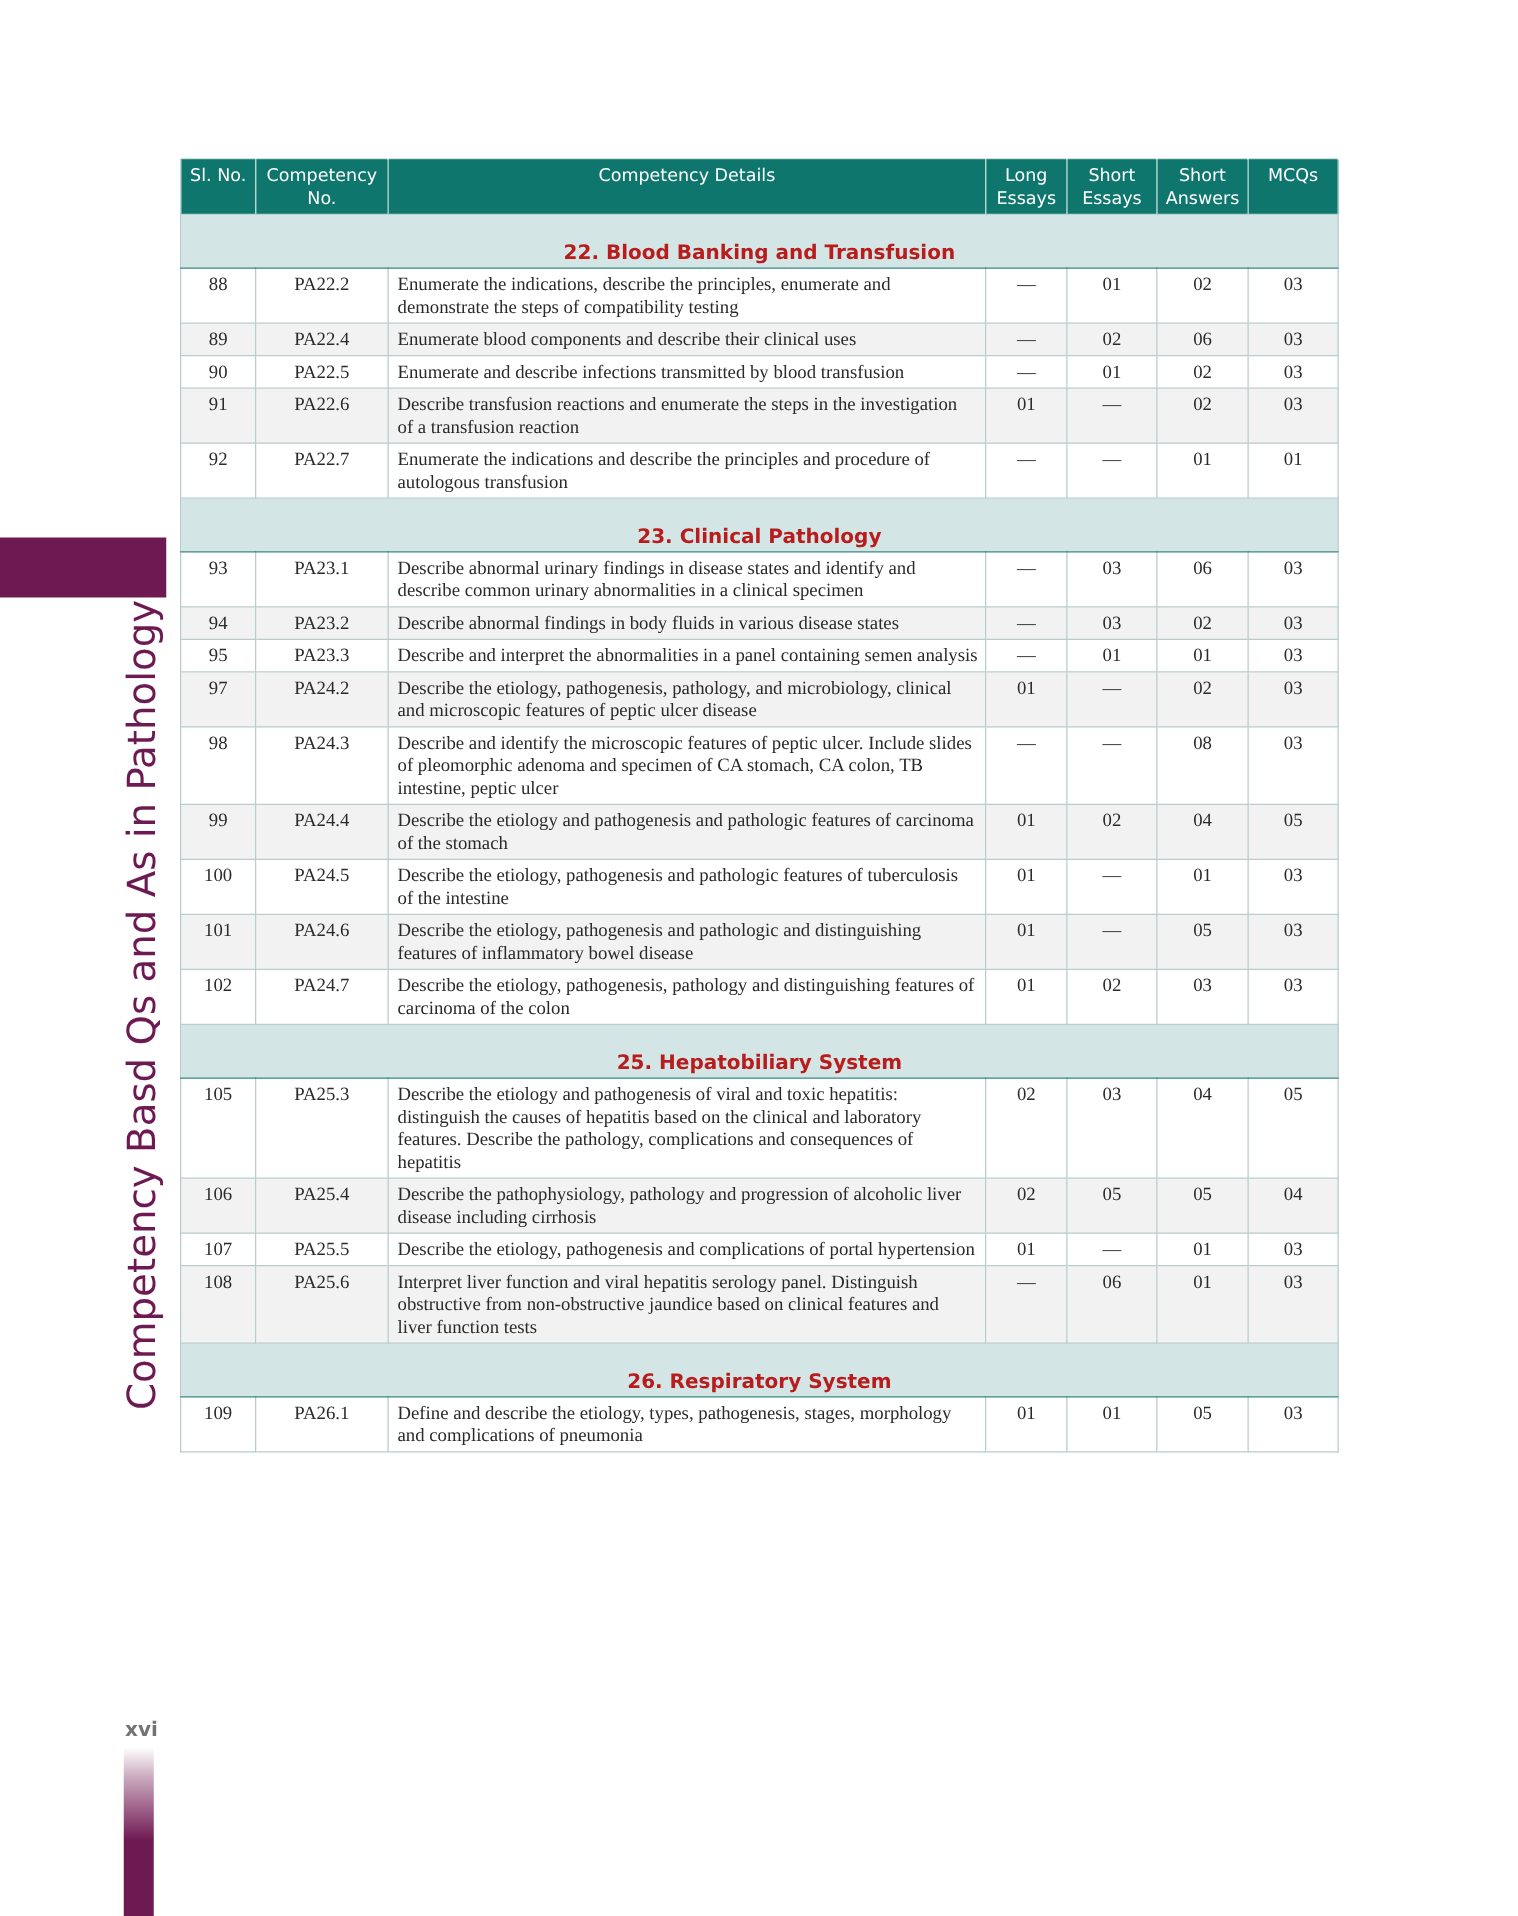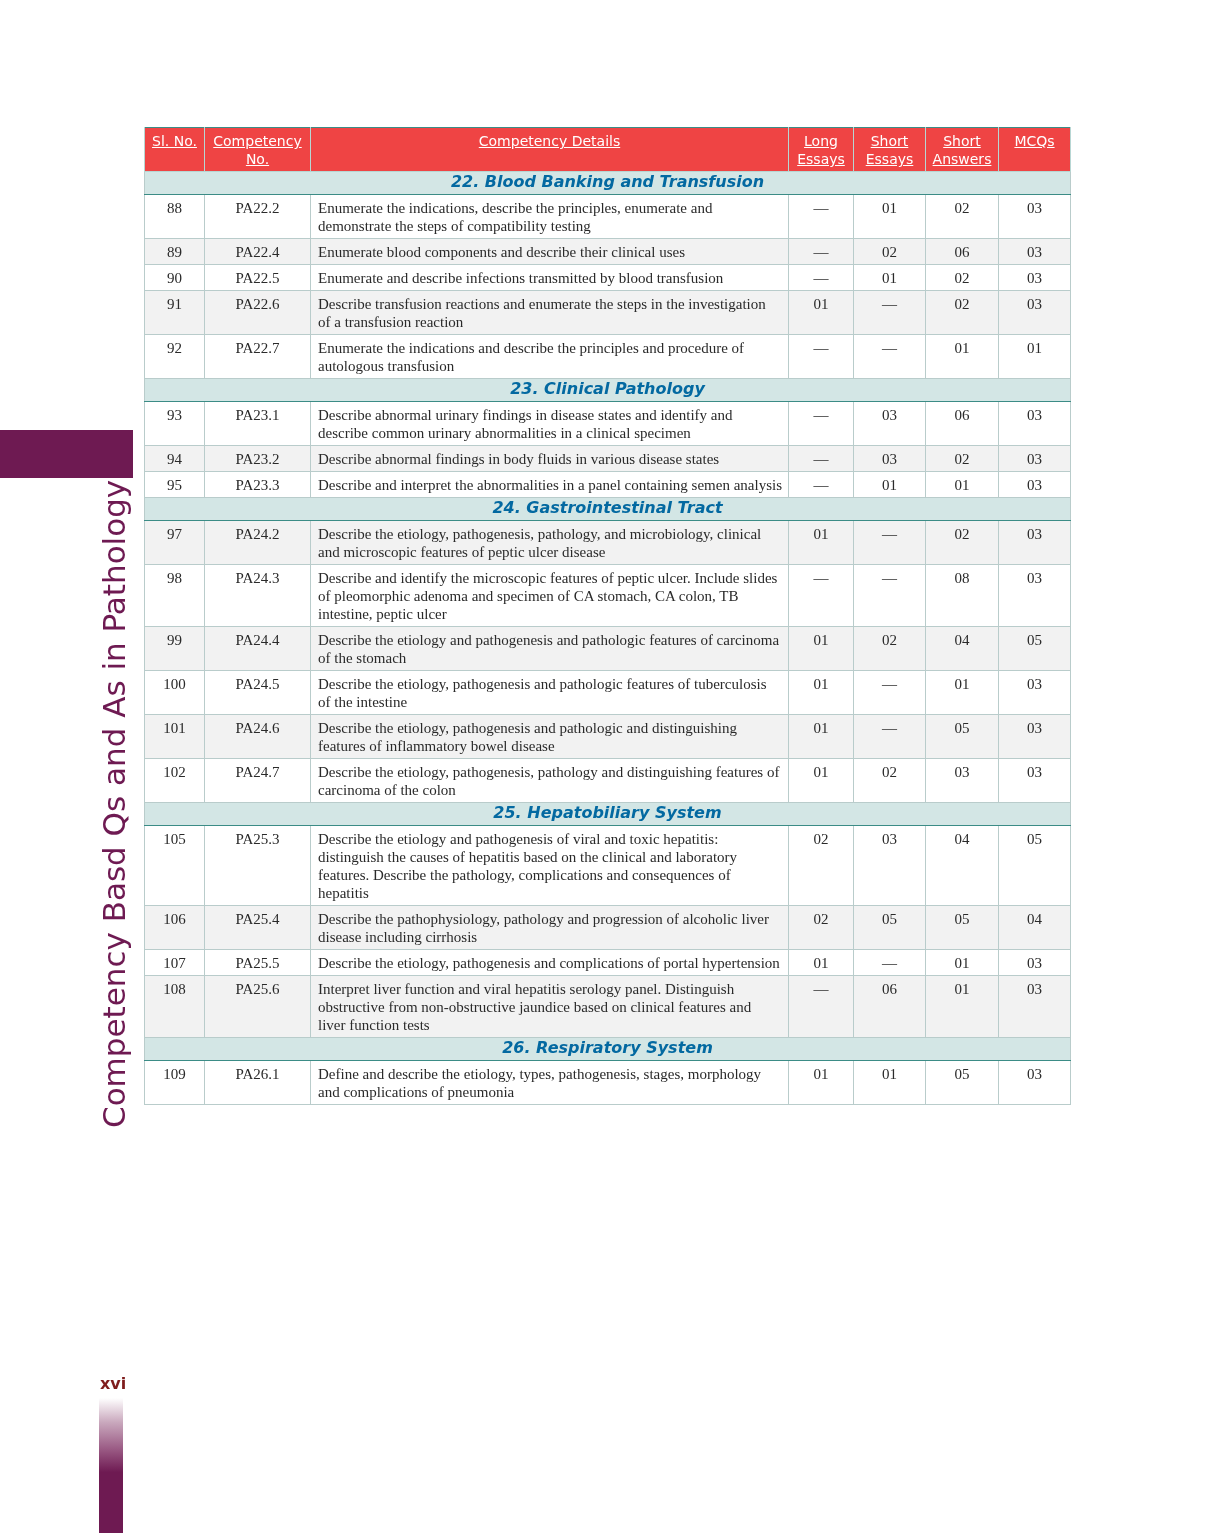--- a/index.html
+++ b/index.html
@@ -17,57 +17,56 @@
       position: absolute; left: 99px; top: 1128px;
       transform-origin: 0 0; transform: rotate(-90deg);
       white-space: nowrap;
       font-family: "DejaVu Sans", sans-serif;
       font-size: 31px; color: #6e1a52; letter-spacing: 0px;
       line-height: 30px;
     }
     .page-num {
       position: absolute; left: 100px; top: 1374px;
       font-family: "DejaVu Sans", sans-serif; font-weight: bold;
-      font-size: 16px; color: #7f1d1d;
+      font-size: 16px; color: #737373;
     }
     .grad-bar {
       position: absolute; left: 99px; top: 1398px; width: 24px; height: 135px;
       background: linear-gradient(to bottom, #ffffff 0%, #c9a8bd 18%, #9a5a84 38%, #6e1a52 55%, #6e1a52 100%);
     }
     table {
       position: absolute; left: 144px; top: 127px; width: 926px;
       border-collapse: collapse; table-layout: fixed;
       border: 1.5px solid #3b8c86;
     }
     col.c1 { width: 60px; } col.c2 { width: 106px; } col.c3 { width: 478px; }
     col.c4 { width: 65px; } col.c5 { width: 72px; } col.c6 { width: 73px; } col.c7 { width: 72px; }
     thead th {
-      background: #ef4444; color: #ffffff;
+      background: #0f766e; color: #ffffff;
       font-family: "DejaVu Sans", sans-serif; font-weight: normal;
       font-size: 14px; line-height: 18px;
       padding: 4px 2px 3px; vertical-align: top; text-align: center;
       border: 1px solid #b7d6d3;
       border-top: none;
-      text-decoration: underline;
     }
     tbody td {
       font-size: 15px; line-height: 18px;
       border: 1px solid #b9cccb;
       padding: 4px 6px 3px; vertical-align: top;
       text-align: center;
     }
     tbody td.details { text-align: left; padding-left: 7px; }
     tr.grey td { background: #f2f2f2; }
     tr.white td { background: #ffffff; }
     tr.section td {
-      background: #d3e6e5; color: #0369a1;
+      background: #d3e6e5; color: #b91c1c;
       font-family: "DejaVu Sans", sans-serif; font-weight: bold;
-      font-size: 16px; text-align: center; padding: 0 0 3px;
+      font-size: 16px; text-align: center; padding: 20px 0 3px;
       line-height: 19px;
-      border-top: 1.5px solid #3b8c86; border-bottom: 1.5px solid #3b8c86; font-style: italic;
+      border-top: 1.5px solid #3b8c86; border-bottom: 1.5px solid #3b8c86;
     }
   </style>
 </head>
 <body>
 
 <div class="side-tab"></div>
 <div class="side-title">Competency Basd Qs and As in Pathology</div>
 <div class="page-num">xvi</div>
 <div class="grad-bar"></div>
 
@@ -164,23 +163,20 @@
       </tr>
       <tr class="white">
         <td>95</td>
         <td>PA23.3</td>
         <td class="details">Describe and interpret the abnormalities in a panel containing semen analysis</td>
         <td>—</td>
         <td>01</td>
         <td>01</td>
         <td>03</td>
       </tr>
-      <tr class="section">
-        <td colspan="7">24.  Gastrointestinal Tract</td>
-      </tr>
       <tr class="grey">
         <td>97</td>
         <td>PA24.2</td>
         <td class="details">Describe the etiology, pathogenesis, pathology, and microbiology, clinical and microscopic features of peptic ulcer disease</td>
         <td>01</td>
         <td>—</td>
         <td>02</td>
         <td>03</td>
       </tr>
       <tr class="white">

